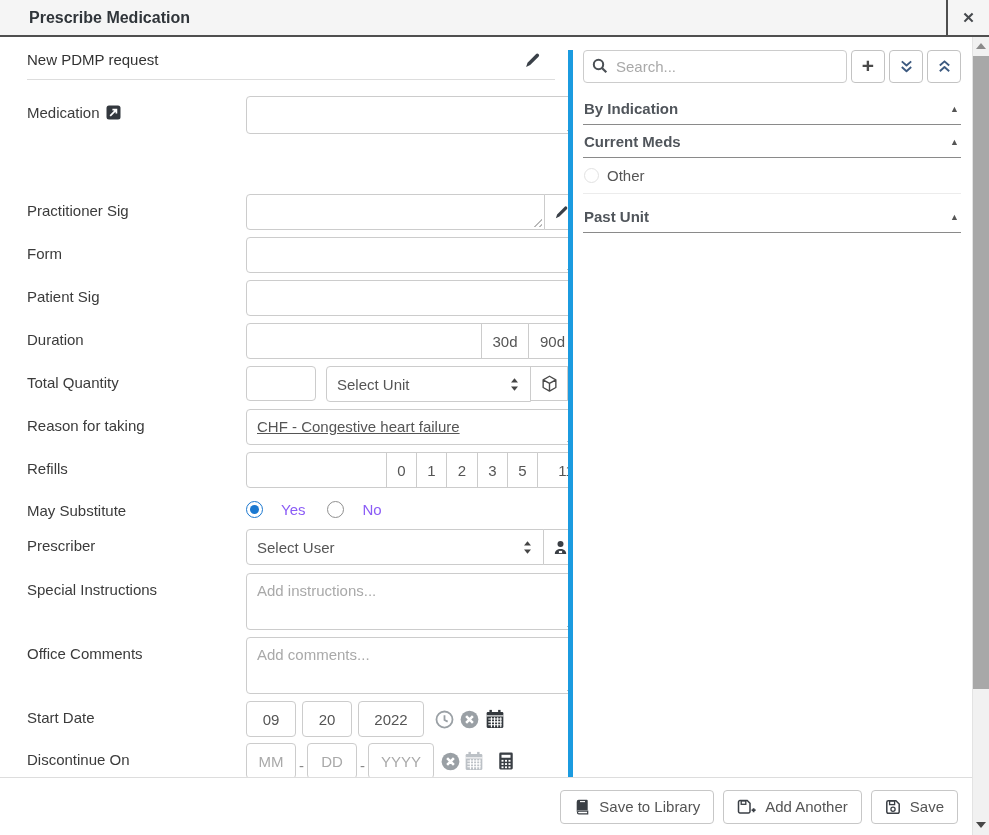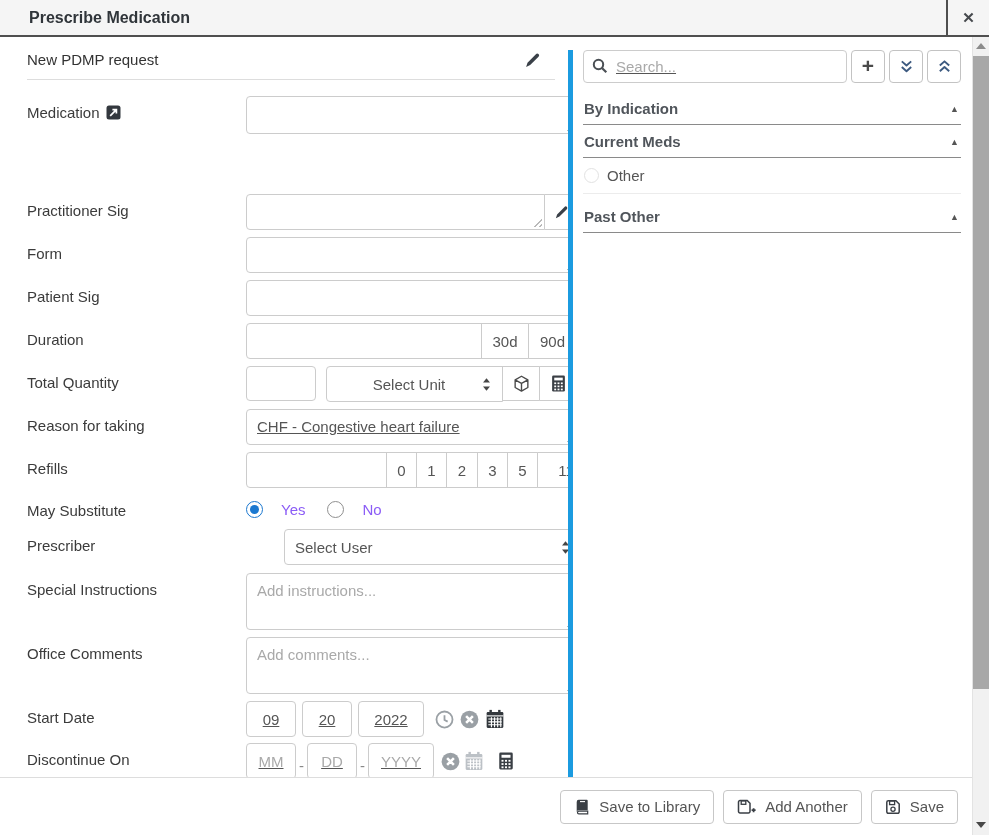--- a/index.html
+++ b/index.html
@@ -33,21 +33,21 @@
   .form { margin-top:16px; }
   .frow { display:flex; align-items:flex-start; margin-bottom:7px; }
   .flabel { width:183px; flex:0 0 183px; padding-top:8px; font-size:15px; color:#3b3b3b;
             display:flex; align-items:center; gap:6px; }
   .ctrl { display:flex; align-items:flex-start;margin-left:36px; }
 
   input[type=text], textarea, .fakesel {
     border:1px solid #ccc; border-radius:4px; font-family:"Liberation Sans",sans-serif;
     font-size:15px; color:#555; background:#fff; outline:none;
   }
-  input[type=text] { height:36px; padding:0 10px;text-decoration:underline; }
+  input[type=text] { height:36px; padding:0 10px; }
   textarea { resize:none; padding:7px 10px; line-height:19px; display:block; }
   ::placeholder { color:#a9a9a9; opacity:1; }
 
   .ta-wrap { position:relative; }
   .ta-handle { position:absolute; right:3px; bottom:3px; width:9px; height:9px; pointer-events:none;
      background:repeating-linear-gradient(135deg, transparent 0 2.5px, #b9b9b9 2.5px 4px);
      clip-path:polygon(100% 0, 100% 100%, 0 100%); }
 
   .igroup { display:flex; }
   .igroup > * { border:1px solid #ccc; margin-left:-1px; border-radius:0; }
@@ -203,21 +203,21 @@
           </div>
         </div>
 
         <div class="frow">
           <div class="flabel">
               <span>Total Quantity</span>
             </div>
           <div class="ctrl" style="gap:10px;">
             <input type="text" style="width: 70px; height: 35px;" value="">
             <div class="igroup">
-              <div class="fakesel" style="width:177px;border-radius:4px 0 0 4px;text-align:center;">
+              <div class="fakesel" style="width:205px;border-radius:4px 0 0 4px;">
                 <span class="sel-text">Select Unit</span>
                 <svg width="11" height="15" viewBox="0 0 11 15">
                   <path d="M5.5 1.2 9 5.4H2z" fill="#454545"></path>
                   <path d="M5.5 13.8 9 9.6H2z" fill="#454545"></path>
                 </svg>
               </div>
               <button class="gbtn" style="width:38px;height:35px;">
                 <svg width="17" height="18" viewBox="0 0 16 17">
                   <path d="M8 1.2 14 4.6v7.2L8 15.2 2 11.8V4.6z M2 4.6 8 8l6-3.4 M8 8v7" fill="none" stroke="#4a4a4a" stroke-width="1.3" stroke-linejoin="round"></path>
                 </svg>
@@ -279,21 +279,21 @@
               <span class="radio sel"></span>
               <span>Yes</span>
             </span>
             <span class="radio-opt">
               <span class="radio"></span>
               <span>No</span>
             </span>
           </div>
         </div>
 
-        <div class="frow" style="margin-bottom:8px;gap:38px;">
+        <div class="frow" style="margin-bottom:8px;">
           <div class="flabel">
               <span>Prescriber</span>
             </div>
           <div class="ctrl igroup">
             <div class="fakesel" style="width:298px;border-radius:4px 0 0 4px;">
               <span class="sel-text">Select User</span>
               <svg width="11" height="15" viewBox="0 0 11 15">
                 <path d="M5.5 1.2 9 5.4H2z" fill="#454545"></path>
                 <path d="M5.5 13.8 9 9.6H2z" fill="#454545"></path>
               </svg>
@@ -456,21 +456,21 @@
         <span>Current Meds</span>
         <span class="caret">▲</span>
       </div>
 
       <div class="list-item">
         <span class="radio-light"></span>
         <span>Other</span>
       </div>
 
       <div class="section-hdr" style="margin-top:6px;">
-        <span>Past Other</span>
+        <span>Past Unit</span>
         <span class="caret">▲</span>
       </div>
     </div>
 
   </div>
 
   <div class="footer">
     <button class="fbtn">
       <svg width="16" height="16" viewBox="0 0 16 16">
         <path d="M4.6 0.8h8.2a0.9 0.9 0 01.9.9v9.5H4.8a2.1 2.1 0 00-2.1 2.1V2.9a2.1 2.1 0 012-2.1z" fill="#3a3f45"></path>

